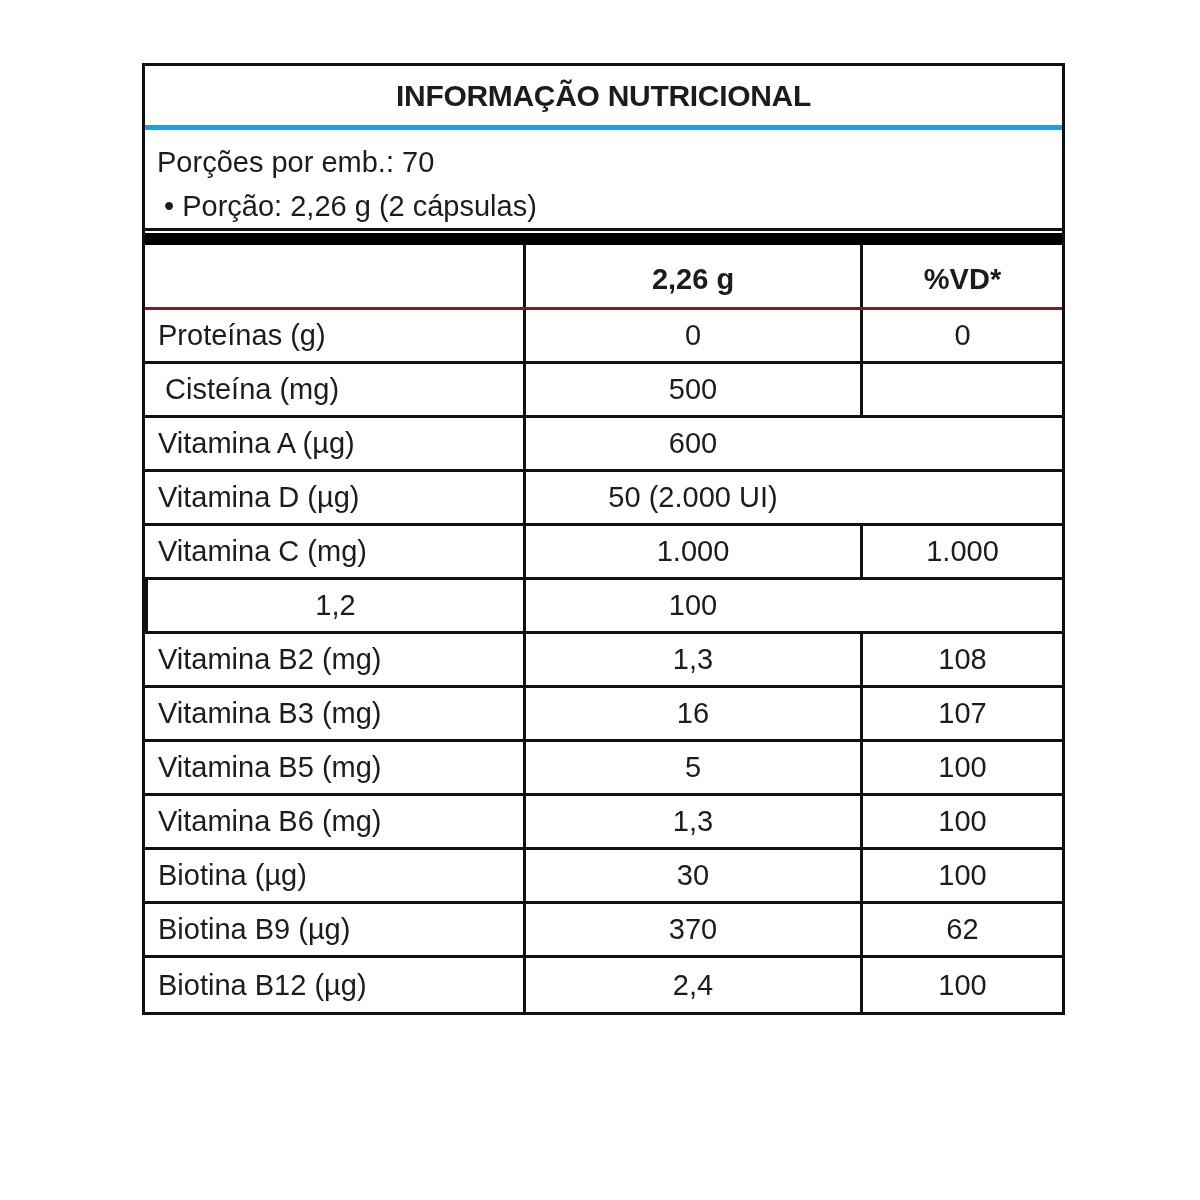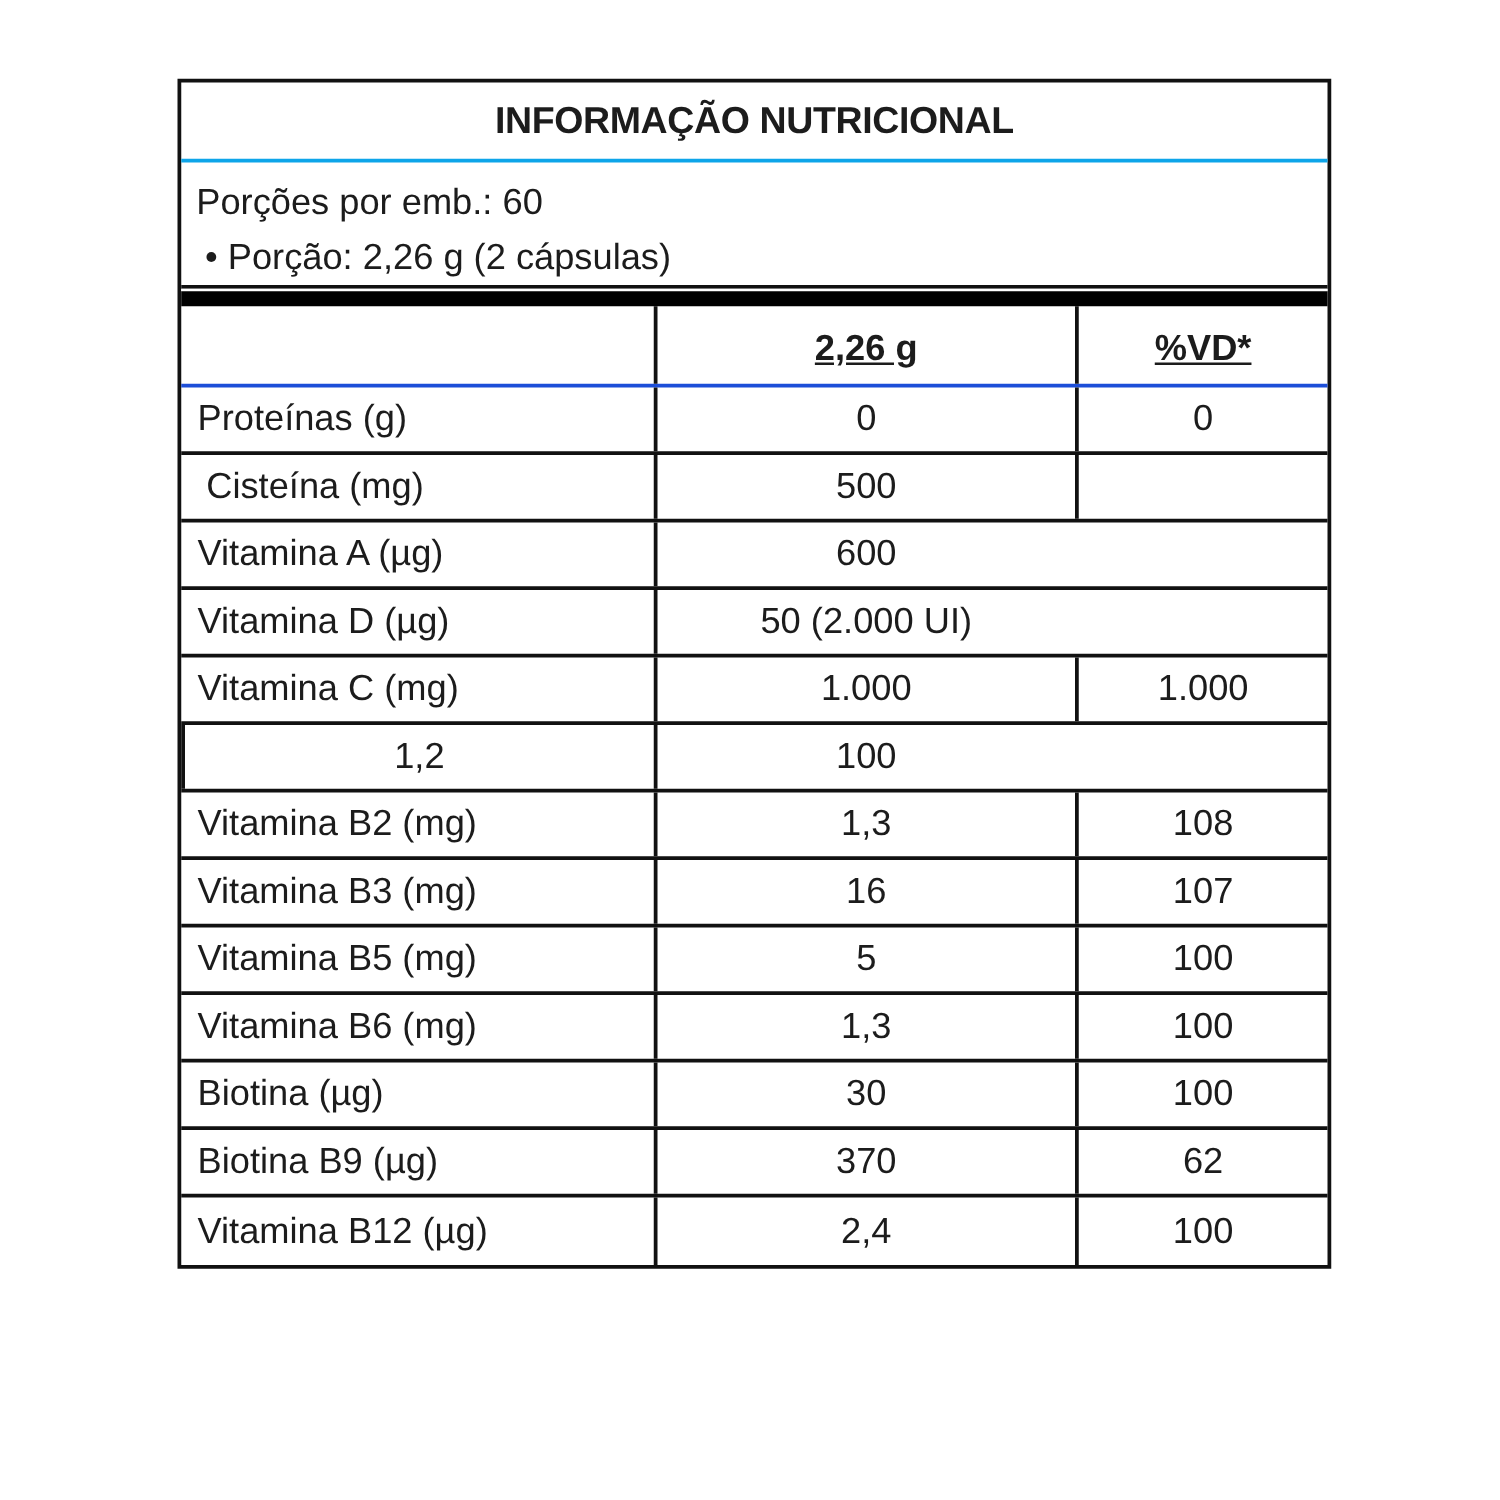--- a/index.html
+++ b/index.html
@@ -13,21 +13,21 @@
   .nutrition-table {
     position: absolute;
     left: 142px;
     top: 63px;
     width: 923px;
     border: 3px solid #111111;
     background: #ffffff;
   }
   .title-row {
     height: 64px;
-    border-bottom: 3px solid #0ea5e9;
+    border-bottom: 5px solid #0ea5e9;
     display: flex;
     align-items: center;
     justify-content: center;
     font-size: 30px;
     font-weight: bold;
     letter-spacing: -0.3px;
     white-space: nowrap;
   }
   .serving-section {
     height: 101px;
@@ -38,22 +38,21 @@
   .serving-line1 { line-height: 44px; white-space: nowrap; }
   .serving-line2 { line-height: 44px; padding-left: 7px; white-space: nowrap; }
   .gap { height: 2px; background: #ffffff; }
   .thick-bar { height: 12px; background: #000000; }
   .grid-row {
     display: grid;
     grid-template-columns: 378px 337px 1fr;
   }
   .header-row {
     height: 65px;
-    border-bottom: 3px solid #1d4ed8;
-    text-decoration: underline;
+    border-bottom: 3px solid #7f1d1d;
   }
   .data-row {
     height: 54px;
     border-bottom: 3px solid #111111;
   }
   .data-row:last-child { border-bottom: none; }
   .cell {
     display: flex;
     align-items: center;
     font-size: 29px;
@@ -69,21 +68,21 @@
   }
 </style>
 </head>
 <body>
 
 <div class="nutrition-table">
 
   <div class="title-row">INFORMAÇÃO NUTRICIONAL</div>
 
   <div class="serving-section">
-    <div class="serving-line1">Porções por emb.: 60</div>
+    <div class="serving-line1">Porções por emb.: 70</div>
     <div class="serving-line2">• Porção: 2,26 g (2 cápsulas)</div>
   </div>
 
   <div class="gap"></div>
   <div class="thick-bar"></div>
 
   <div class="grid-row header-row">
     <div class="cell c1"></div>
     <div class="cell c2 header-cell">2,26 g</div>
     <div class="cell c3 header-cell">%VD*</div>
@@ -152,18 +151,18 @@
     <div class="cell c3">100</div>
   </div>
 
   <div class="grid-row data-row">
     <div class="cell c1 label">Biotina B9 (µg)</div>
     <div class="cell c2">370</div>
     <div class="cell c3">62</div>
   </div>
 
   <div class="grid-row data-row">
-    <div class="cell c1 label">Vitamina B12 (µg)</div>
+    <div class="cell c1 label">Biotina B12 (µg)</div>
     <div class="cell c2">2,4</div>
     <div class="cell c3">100</div>
   </div>
 
 </div>
 
 </body></html>

